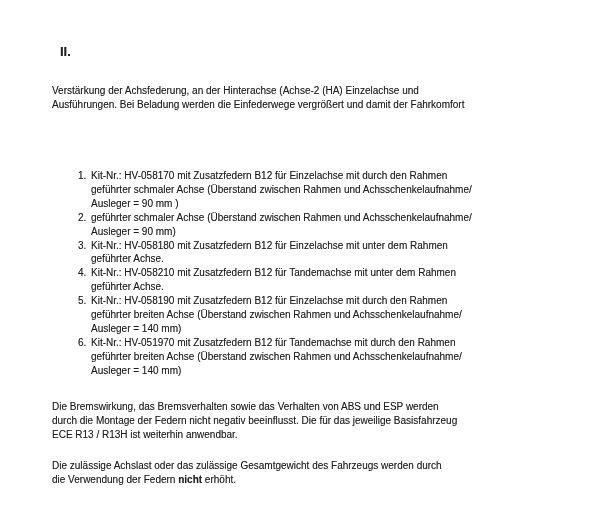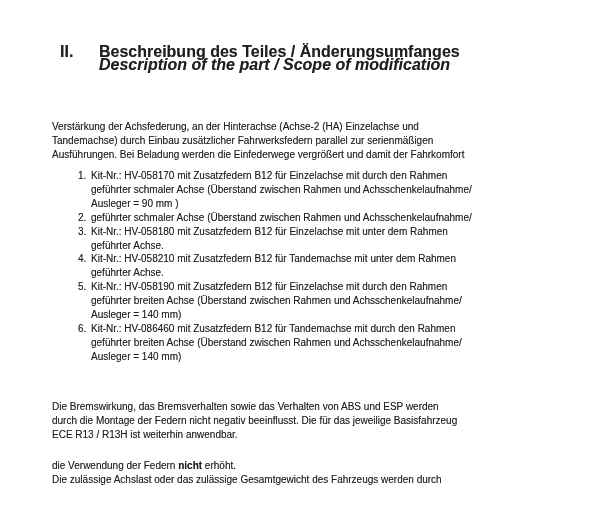--- a/index.html
+++ b/index.html
@@ -11,67 +11,63 @@
     font-size:10px;
     line-height:13.9px;
     color:#1e1e1e;
     overflow:hidden;
     text-shadow:0 0 0.3px rgba(30,30,30,0.45); 
   }
   .line { white-space:nowrap; }
 
   .heading {
     position:absolute; left:60px; top:45px;
-    font-weight:bold; font-size:16px; line-height:13px;
+    font-weight:bold; font-size:13px; line-height:13px;
   }
   .sec-num { position:absolute; left:0; top:0; }
   .heading-text { margin-left:39px; }
   .h-en { font-style:italic; }
 
-  .para-intro { position:absolute; left:52px; top:84px;margin-top:36px; }
+  .para-intro { position:absolute; left:52px; top:84px; }
 
   .kit-list { position:absolute; left:78px; top:169px; }
   .kit-item { position:relative; padding-left:13px; }
   .kit-num  { position:absolute; left:0; top:0; }
 
   .para-brake { position:absolute; left:52px; top:400px; }
   .para-axle  { position:absolute; left:52px; top:459px; }
   .para-axle b { font-weight:bold; }
 </style>
 </head>
 <body>
 
 <div class="page">
 
   <div class="heading">
     <span class="sec-num">II.</span>
-    <div class="heading-text">
-      <div class="h-de line">Beschreibung des Teiles / Änderungsumfanges</div>
-      <div class="h-en line">Description of the part / Scope of modification</div>
-    </div>
   </div>
 
   <div class="para-intro">
     <div class="line">Verstärkung der Achsfederung, an der Hinterachse (Achse-2 (HA) Einzelachse und</div>
-    <div class="line">Tandemachse) durch Einbau zusätzlicher Fahrwerksfedern parallel zur serienmäßigen</div>
     <div class="line">Ausführungen. Bei Beladung werden die Einfederwege vergrößert und damit der Fahrkomfort</div>
   </div>
 
   <div class="kit-list">
 
     <div class="kit-item">
       <span class="kit-num">1.</span>
       <div class="line">Kit-Nr.: HV-058170 mit Zusatzfedern B12 für Einzelachse mit durch den Rahmen</div>
       <div class="line">geführter schmaler Achse (Überstand zwischen Rahmen und Achsschenkelaufnahme/</div>
       <div class="line">Ausleger = 90 mm )</div>
     </div>
 
     <div class="kit-item">
       <span class="kit-num">2.</span>
       <div class="line">geführter schmaler Achse (Überstand zwischen Rahmen und Achsschenkelaufnahme/</div>
+      <div class="line">Ausleger = 90 mm)</div>
     </div>
 
     <div class="kit-item">
       <span class="kit-num">3.</span>
       <div class="line">Kit-Nr.: HV-058180 mit Zusatzfedern B12 für Einzelachse mit unter dem Rahmen</div>
       <div class="line">geführter Achse.</div>
     </div>
 
     <div class="kit-item">
       <span class="kit-num">4.</span>
@@ -81,31 +77,31 @@
 
     <div class="kit-item">
       <span class="kit-num">5.</span>
       <div class="line">Kit-Nr.: HV-058190 mit Zusatzfedern B12 für Einzelachse mit durch den Rahmen</div>
       <div class="line">geführter breiten Achse (Überstand zwischen Rahmen und Achsschenkelaufnahme/</div>
       <div class="line">Ausleger = 140 mm)</div>
     </div>
 
     <div class="kit-item">
       <span class="kit-num">6.</span>
-      <div class="line">Kit-Nr.: HV-086460 mit Zusatzfedern B12 für Tandemachse mit durch den Rahmen</div>
+      <div class="line">Kit-Nr.: HV-051970 mit Zusatzfedern B12 für Tandemachse mit durch den Rahmen</div>
       <div class="line">geführter breiten Achse (Überstand zwischen Rahmen und Achsschenkelaufnahme/</div>
       <div class="line">Ausleger = 140 mm)</div>
     </div>
 
   </div>
 
   <div class="para-brake">
     <div class="line">Die Bremswirkung, das Bremsverhalten sowie das Verhalten von ABS und ESP werden</div>
     <div class="line">durch die Montage der Federn nicht negativ beeinflusst. Die für das jeweilige Basisfahrzeug</div>
     <div class="line">ECE R13 / R13H ist weiterhin anwendbar.</div>
   </div>
 
   <div class="para-axle">
+    <div class="line">Die zulässige Achslast oder das zulässige Gesamtgewicht des Fahrzeugs werden durch</div>
     <div class="line"><span>die Verwendung der Federn </span><b>nicht</b><span> erhöht.</span></div>
-    <div class="line">Die zulässige Achslast oder das zulässige Gesamtgewicht des Fahrzeugs werden durch</div>
   </div>
 
 </div>
 
 </body></html>

